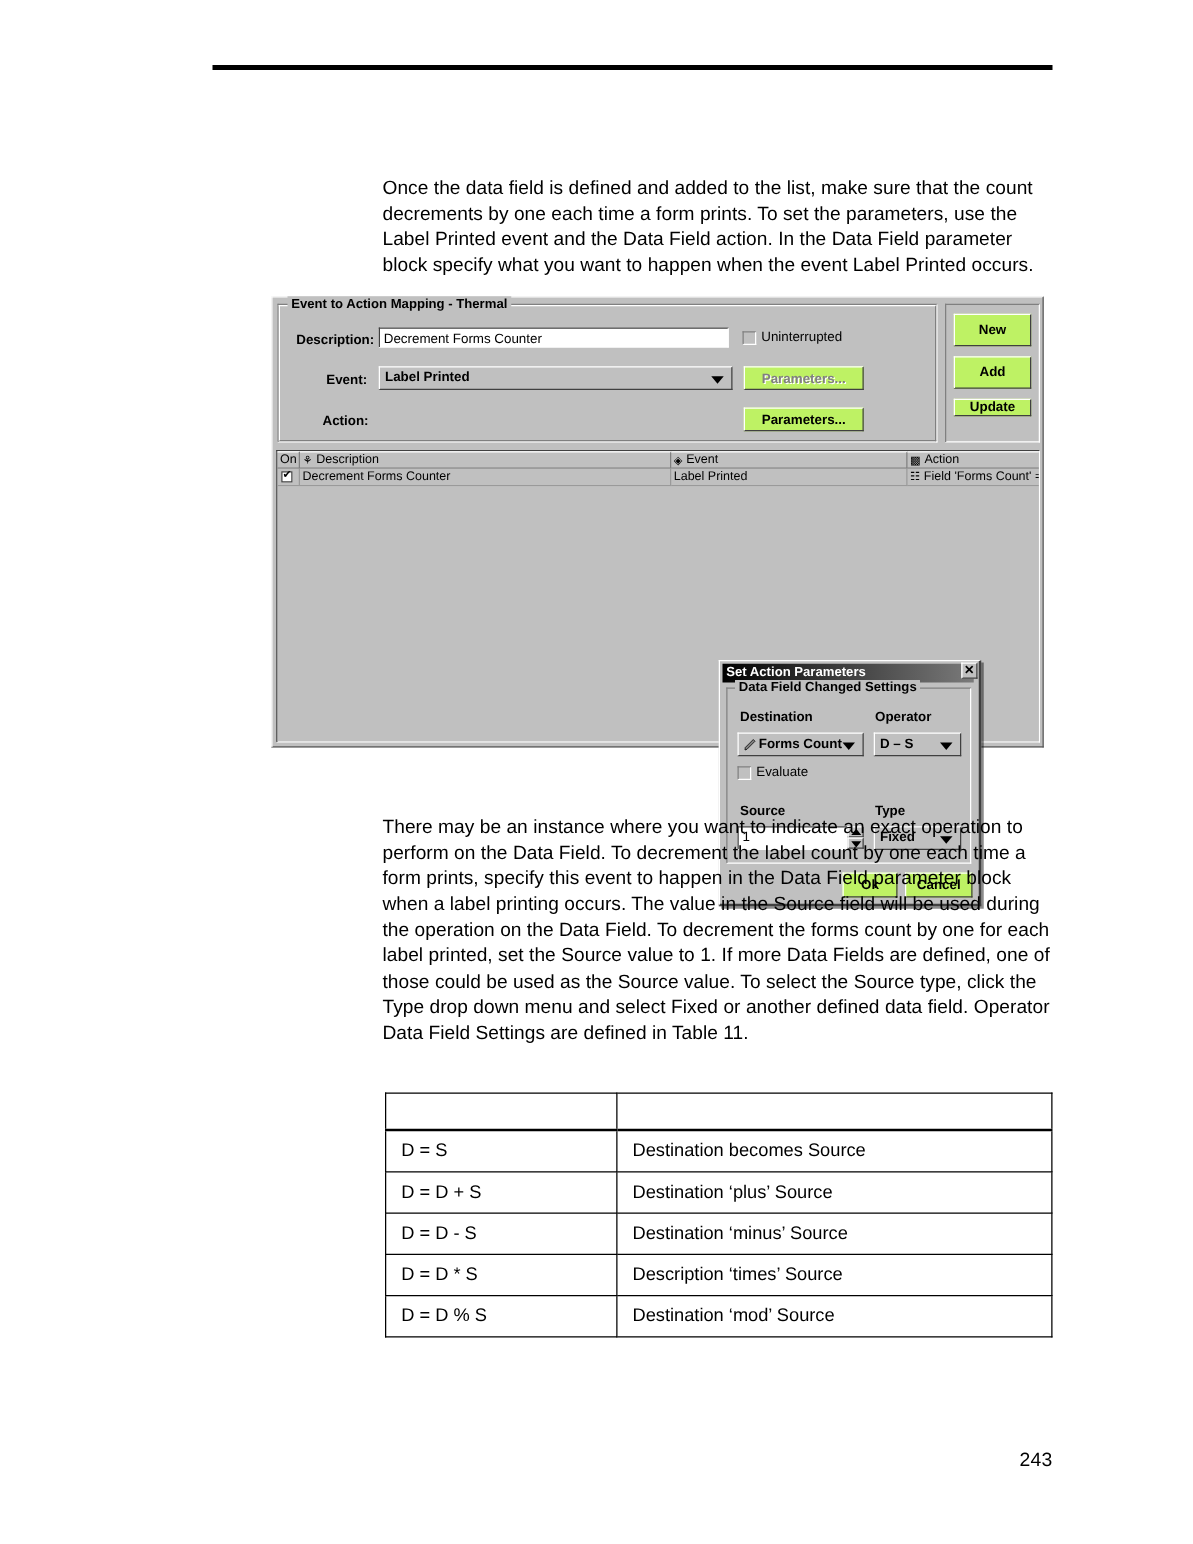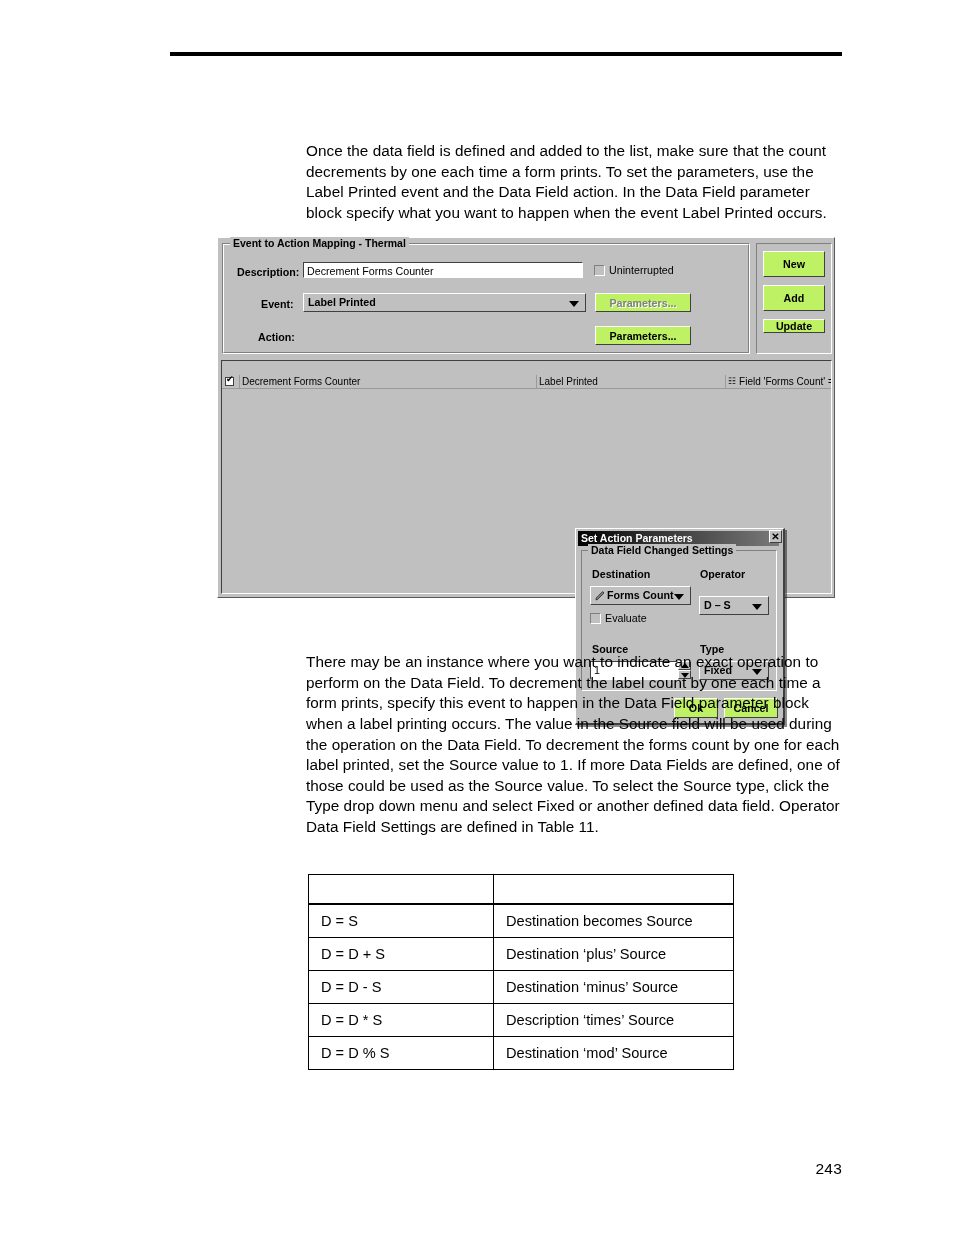--- a/index.html
+++ b/index.html
@@ -406,21 +406,21 @@
     border-right: 4px solid transparent;
   }
   .spin-btns .up::after   { margin-top: -3px; border-bottom: 5px solid #000; }
   .spin-btns .down::after { margin-top: -2px; border-top: 5px solid #000; }
 
   
   .ref-table {
     position: absolute;
     left: 308px;
     top: 874px;
-    width: 426px;
+    width: 534px;
     border-collapse: collapse;
     table-layout: fixed;
     padding-left: 37px;
   }
   .ref-table td {
     border: 1px solid #000000;
     font-size: 14.6px;
     padding: 7px 0 7px 12px;
     height: 18px;
     vertical-align: middle;
@@ -461,20 +461,37 @@
     <div class="btn" style="left:372px; top:82px; width:96px; height:19px;">Parameters...</div>
   </div>
 
   <div class="btn-col">
     <div class="btn" style="left:6px; top:7px; width:62px; height:26px;">New</div>
     <div class="btn" style="left:6px; top:41px; width:62px; height:26px;">Add</div>
     <div class="btn" style="left:6px; top:75px; width:62px; height:14px;">Update</div>
   </div>
 
   <div class="list">
+    <div class="list-head">
+      <div class="hcell" style="width:18px;">
+        <span>On</span>
+      </div>
+      <div class="hcell" style="width:297px;">
+        <span class="glyph">⚘</span>
+        <span>Description</span>
+      </div>
+      <div class="hcell" style="width:189px;">
+        <span class="glyph">◈</span>
+        <span>Event</span>
+      </div>
+      <div class="hcell" style="width:105px; border-right:none;">
+        <span class="glyph">▩</span>
+        <span>Action</span>
+      </div>
+    </div>
 
     <div class="list-row">
       <div class="cell" style="width:18px;">
         <span class="mini-chk"></span>
       </div>
       <div class="cell" style="width:297px;">
         <span>Decrement Forms Counter</span>
       </div>
       <div class="cell" style="width:189px;">
         <span>Label Printed</span>
@@ -500,21 +517,21 @@
         <div class="field-label" style="left:118px; top:17px;">Operator</div>
 
         <div class="combo" style="left:8px; top:35px; width:101px; height:19px; display:flex; align-items:center;">
           <svg class="pencil-icon" viewBox="0 0 10 10">
             <polygon points="1,9 2.6,8.4 9,2 7.6,0.6 1.2,7" fill="#808080" stroke="#000" stroke-width="0.6"></polygon>
           </svg>
           <span>Forms Count</span>
           <span class="arrow"></span>
         </div>
 
-        <div class="combo" style="left:117px; top:45px; width:70px; height:19px;">
+        <div class="combo" style="left:117px; top:35px; width:70px; height:19px;">
           <span>D – S</span>
           <span class="arrow"></span>
         </div>
 
         <div class="chk" style="left:8px; top:61px;">
           <span class="box"></span>
           <span>Evaluate</span>
         </div>
 
         <div class="field-label" style="left:10px; top:92px;">Source</div>

